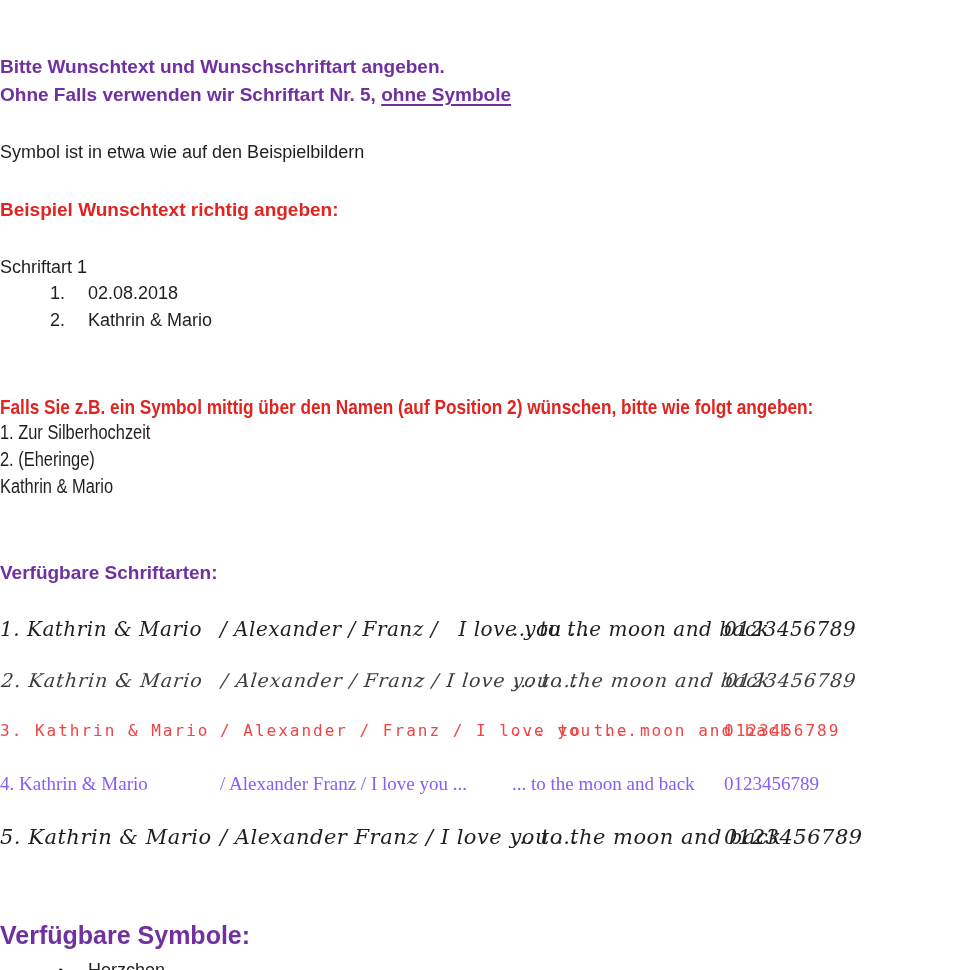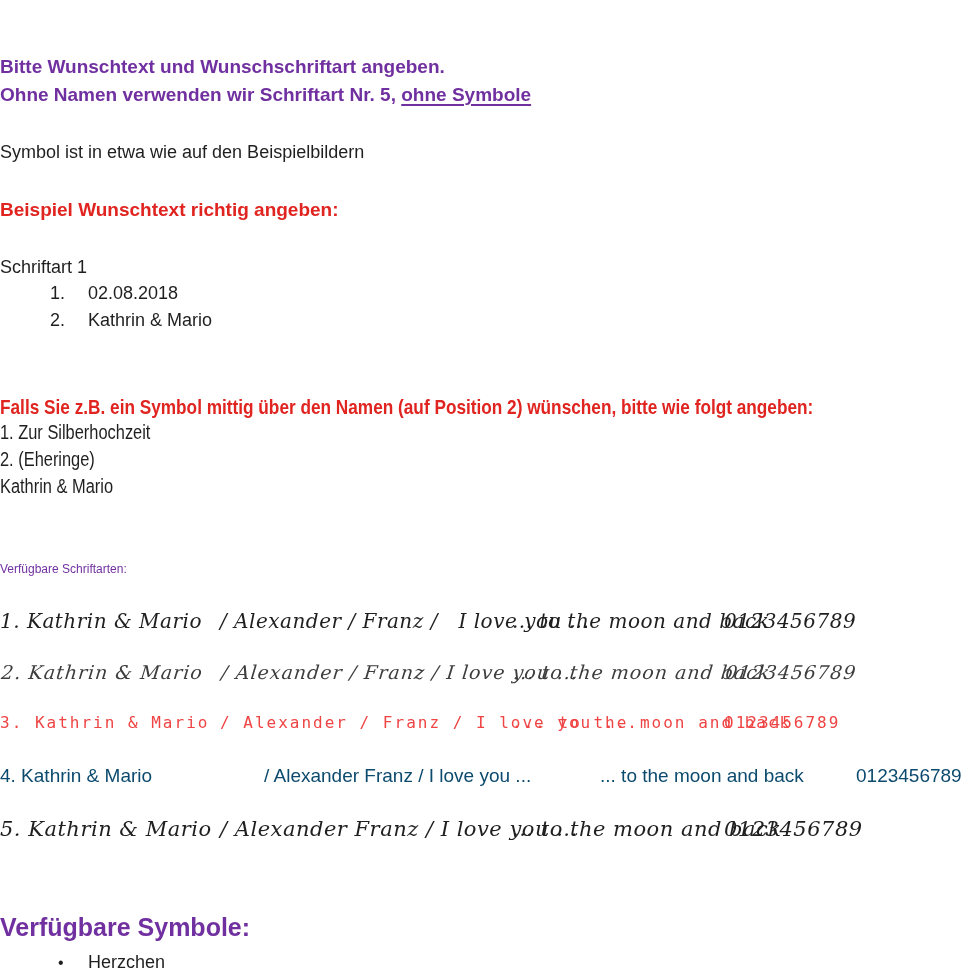--- a/index.html
+++ b/index.html
@@ -20,47 +20,47 @@
   .font-label { font-size: 18px; margin-top: 36px; }
   .num-list { margin-top: 2px; }
   .num-item { display: flex; padding-left: 50px; font-size: 18px; line-height: 27px; }
   .num-item .num { width: 38px; flex: 0 0 38px; }
 
   .sym-instruction { margin-top: 61px; }
   .condensed { display: inline-block; transform: scaleX(0.82); transform-origin: 0 50%; white-space: nowrap; }
   .sym-heading { font-size: 21px; font-weight: bold; line-height: 24px; }
   .sym-line { font-size: 20px; line-height: 27px; }
 
-  .fonts-heading { font-size: 12px; font-weight: normal; margin-top: 62px; }
+  .fonts-heading { font-size: 19px; font-weight: bold; margin-top: 62px; }
 
   .font-rows { margin-top: 33px; }
   .font-row { display: grid; grid-template-columns: 220px 292px 212px auto; align-items: baseline; height: 52px; white-space: pre; }
   .font-row span { overflow: visible; }
 
   
   .style1 { font-family: "DejaVu Serif", serif; font-style: italic; font-size: 20px; letter-spacing: 0.5px; }
   .style2 { font-family: "DejaVu Serif", serif; font-style: italic; font-size: 19px; color: #3d3d3d; transform: skewX(-6deg); letter-spacing: 1px; }
   .style3 { font-family: "DejaVu Sans Mono", monospace; font-size: 16px; font-weight: 300; letter-spacing: 2px; color: #ef4444; }
-  .style4 { font-family: Liberation Sans, sans-serif; font-size: 19px; color: #0c4a6e; gap: 44px; }
+  .style4 { font-family: Liberation Serif, serif; font-size: 19px; color: #8b5cf6; }
   .style5 { font-family: "DejaVu Serif", serif; font-style: italic; font-size: 21px; font-weight: 500; letter-spacing: 0.5px; }
   .style2.font-row, .style5.font-row { }
 
   .symbols-heading { font-size: 25px; font-weight: bold; margin-top: 44px; }
   .bullet-list { margin-top: 6px; }
   .bullet-item { display: flex; align-items: baseline; padding-left: 58px; font-size: 18px; line-height: 28px; }
   .bullet-item .dot { width: 30px; flex: 0 0 30px; font-size: 16px; }
 </style>
 </head>
 <body>
 
 <div class="page">
 
   <div class="intro-heading purple">
     <div>Bitte Wunschtext und Wunschschriftart angeben.</div>
-    <div><span>Ohne Namen verwenden wir Schriftart Nr. 5, </span><span class="underlined">ohne Symbole</span></div>
+    <div><span>Ohne Falls verwenden wir Schriftart Nr. 5, </span><span class="underlined">ohne Symbole</span></div>
   </div>
 
   <div class="note">Symbol ist in etwa wie auf den Beispielbildern</div>
 
   <div class="example-heading red">Beispiel Wunschtext richtig angeben:</div>
 
   <div class="font-label">Schriftart 1</div>
   <div class="num-list">
     <div class="num-item">
       <span class="num">1.</span>

